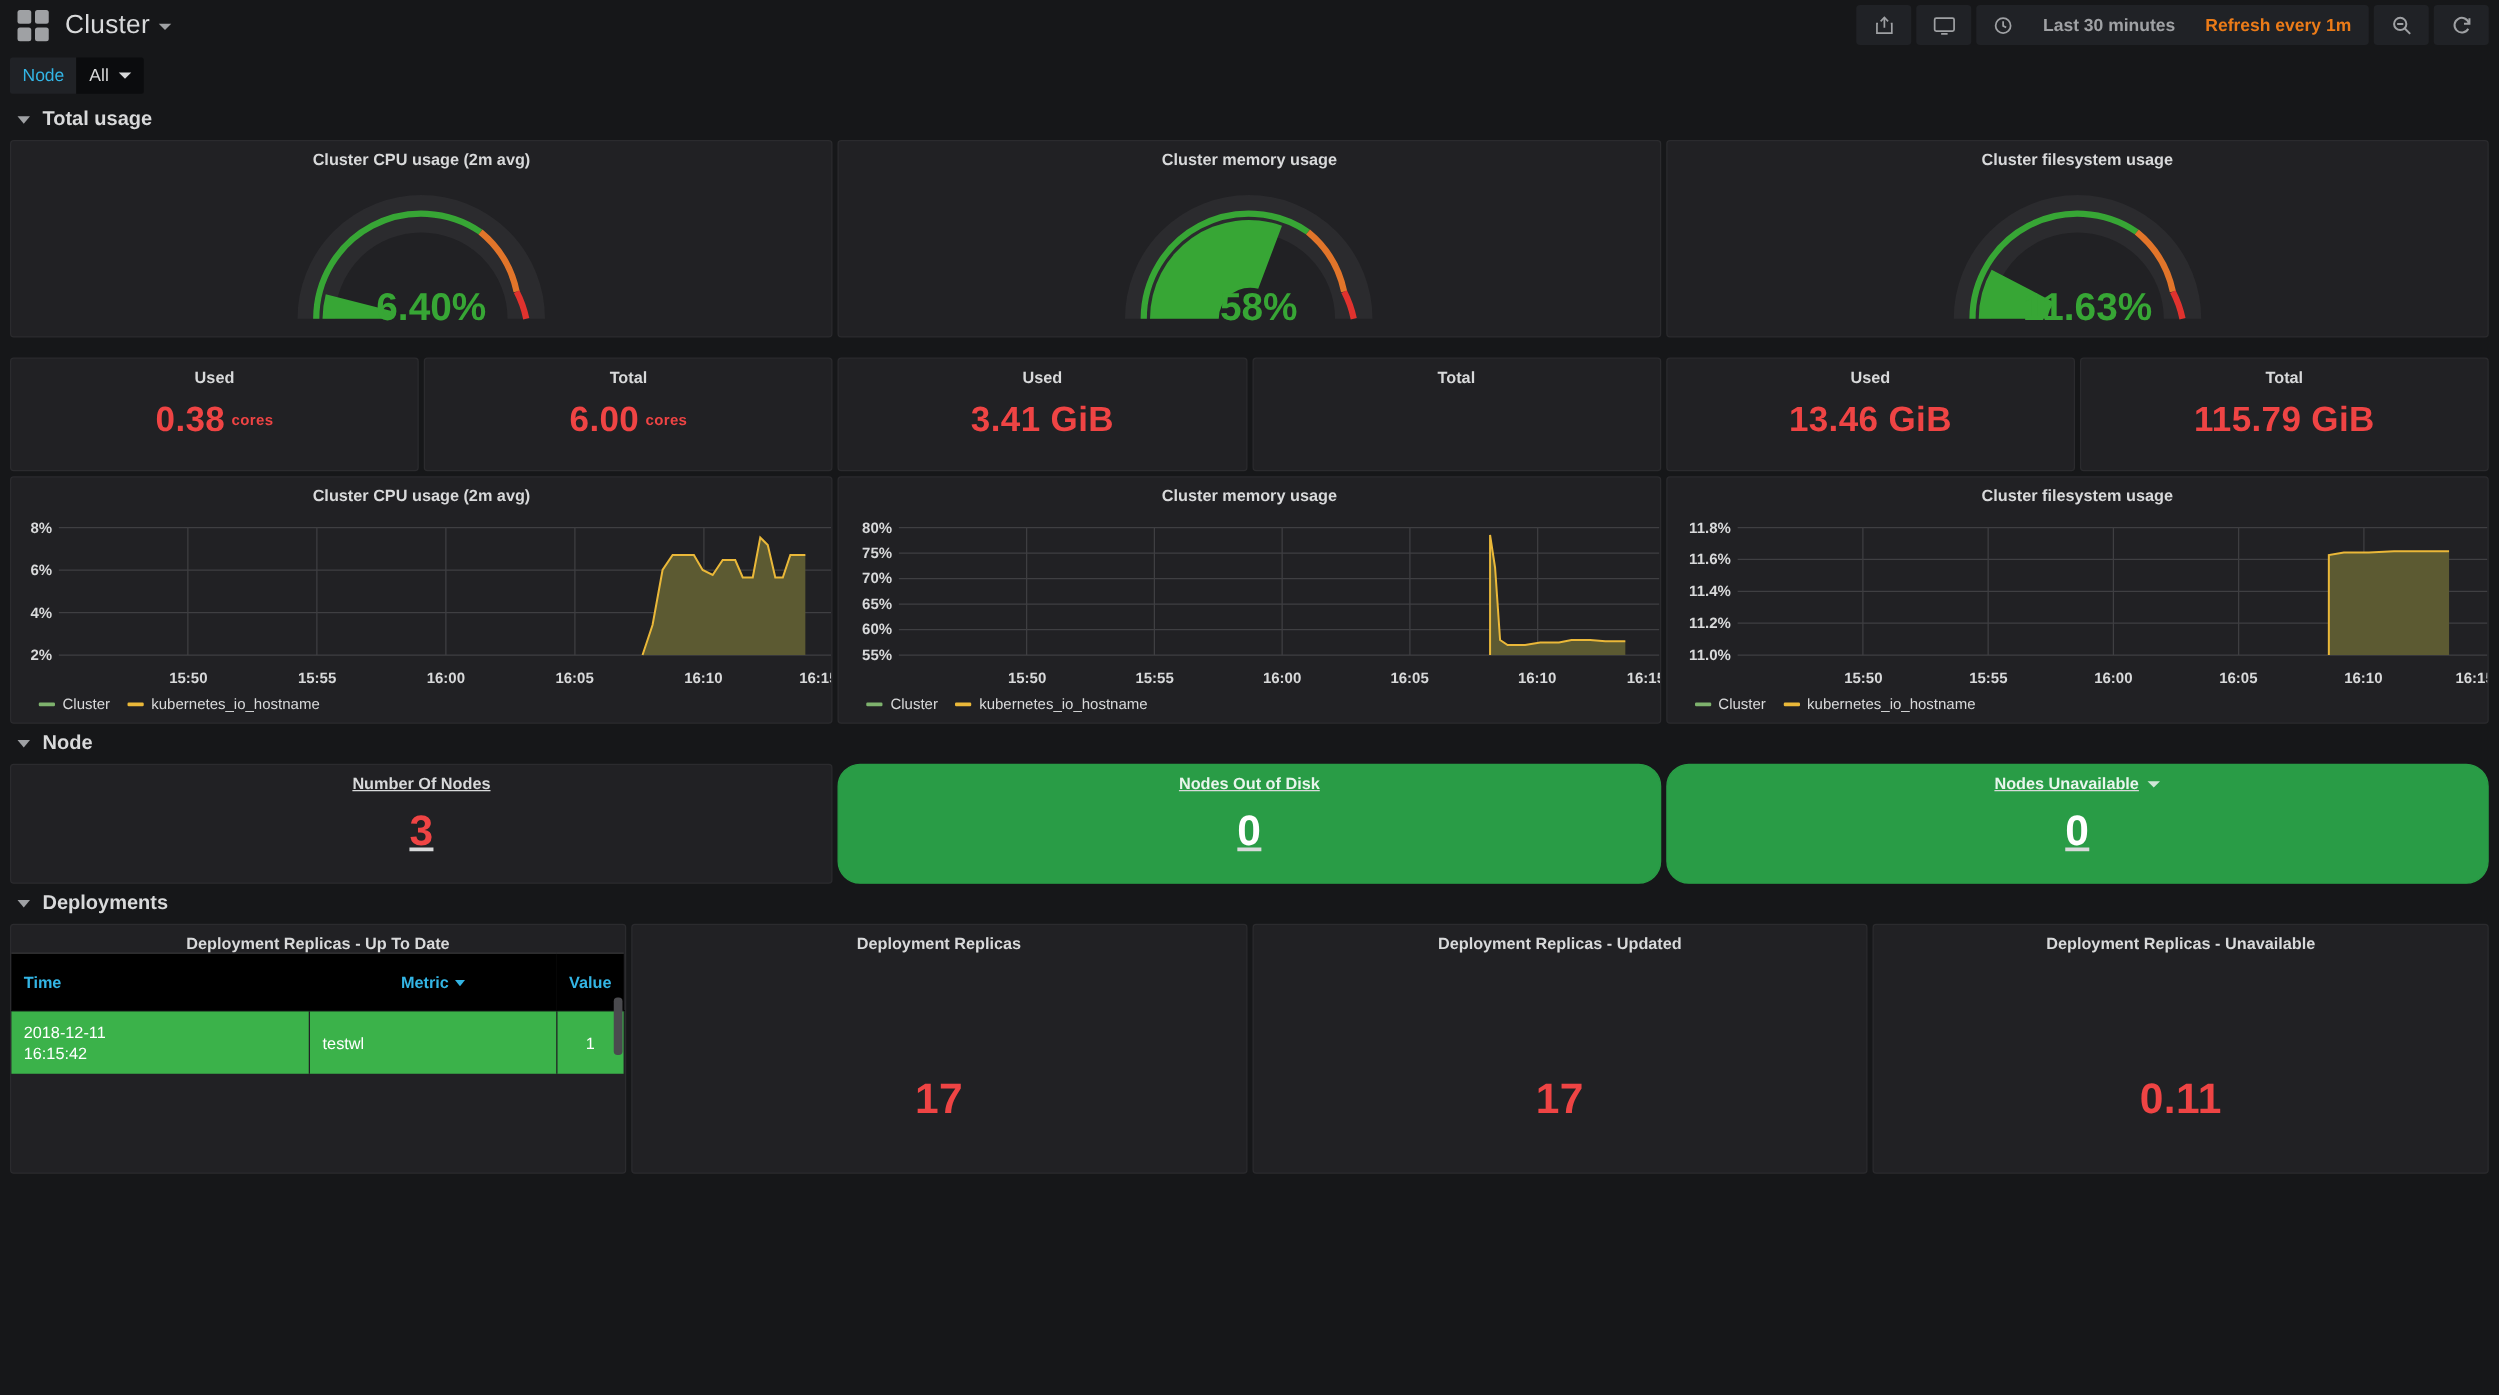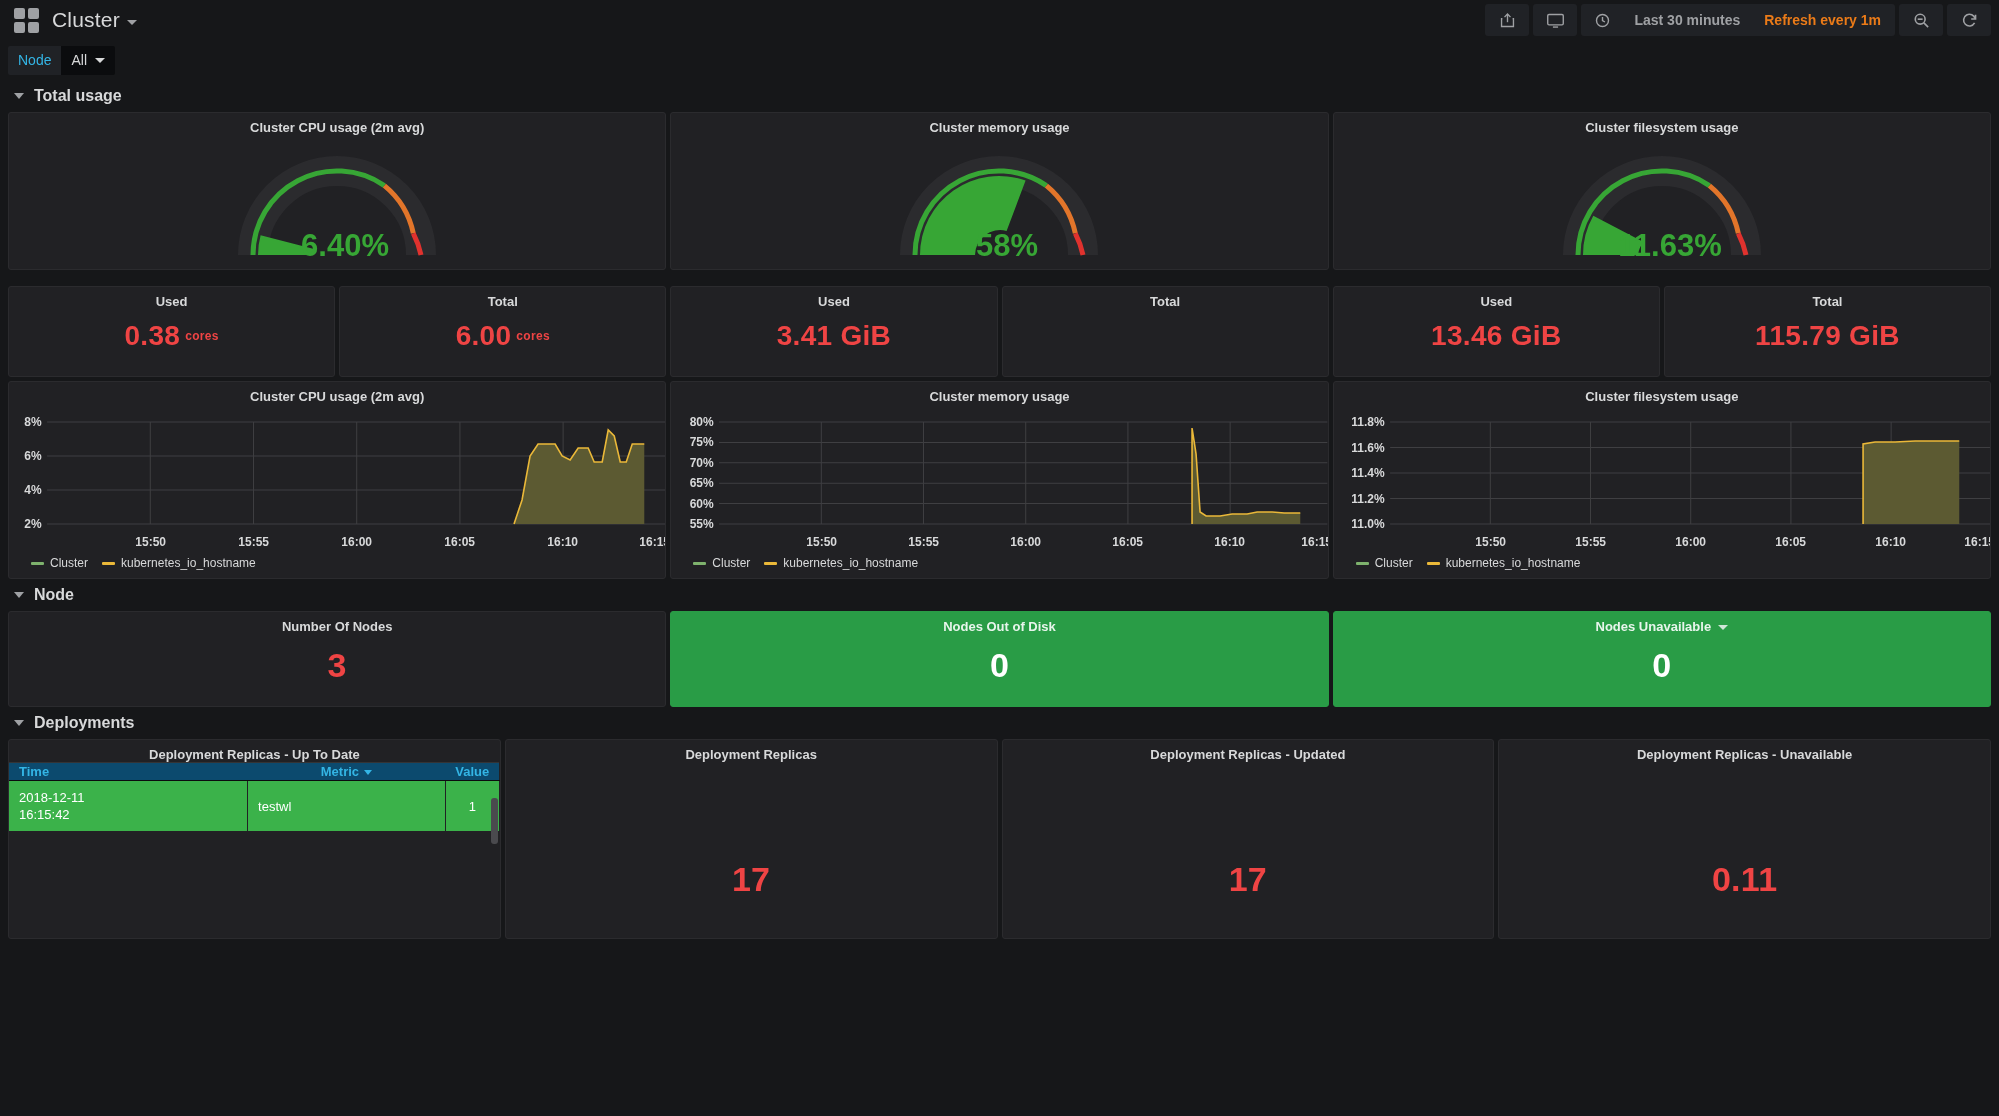--- a/index.html
+++ b/index.html
@@ -100,37 +100,37 @@
   .graph-panel { height: 198px; flex: 1; display: flex; flex-direction: column; }
   .graph-area { flex: 1; position: relative; }
   .legend {
     display: flex; gap: 14px; padding: 2px 0 8px 22px;
     font-size: 12px; color: #d8d9da; align-items: center;
   }
   .legend-item { display: flex; align-items: center; gap: 6px; }
   .legend-swatch { width: 13px; height: 3px; border-radius: 1px; display: inline-block; }
 
   
-  .green-panel { background: #299c46; border-color: #299c46; }
+  .green-panel { background: #299c46; border-color: #299c46; border-radius: 18px; }
   .green-panel .panel-title { color: #e8f5ec; }
   .green-panel .stat-value { color: #ffffff; font-size: 34px; }
-  .node-panel { height: 96px; flex: 1; display: flex; flex-direction: column; }
+  .node-panel { height: 96px; flex: 1; display: flex; flex-direction: column; text-decoration: underline; }
   .node-panel .stat-value { font-size: 34px; padding-bottom: 10px; }
   .title-caret {
     display: inline-block; width: 0; height: 0; margin-left: 7px;
     border-left: 5px solid transparent; border-right: 5px solid transparent;
     border-top: 5px solid #cfe6d7; vertical-align: middle;
   }
 
   
   .table-panel { height: 200px; flex: 1; display: flex; flex-direction: column; }
   table.gtable { width: 100%; border-collapse: collapse; font-size: 13px; }
   table.gtable th {
     color: #33b5e5; font-weight: bold; text-align: left;
-    padding: 1px 10px; background: #0c4a6e;
+    padding: 15px 10px; background: #000000;
     border-bottom: 1px solid #0b0c0e; border-top: 1px solid #343436;
   }
   table.gtable th.center { text-align: center; }
   table.gtable th.right { text-align: right; }
   table.gtable td {
     background: #3bb24a; color: #ffffff; padding: 8px 10px;
     border-right: 1px solid #212124; vertical-align: middle; line-height: 17px;
   }
   table.gtable td.val { text-align: center; width: 54px; }
   .tscroll {

